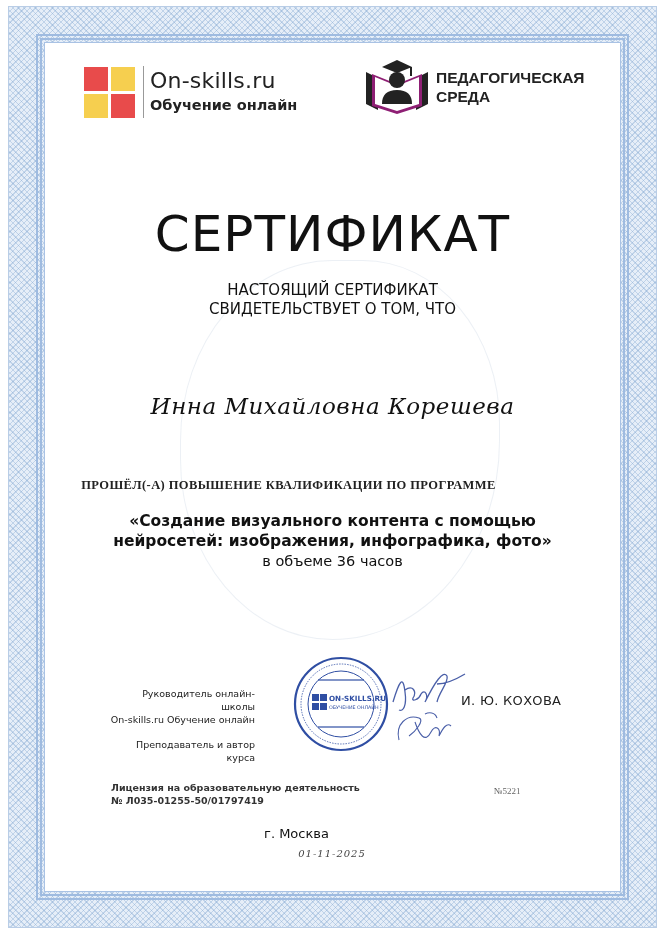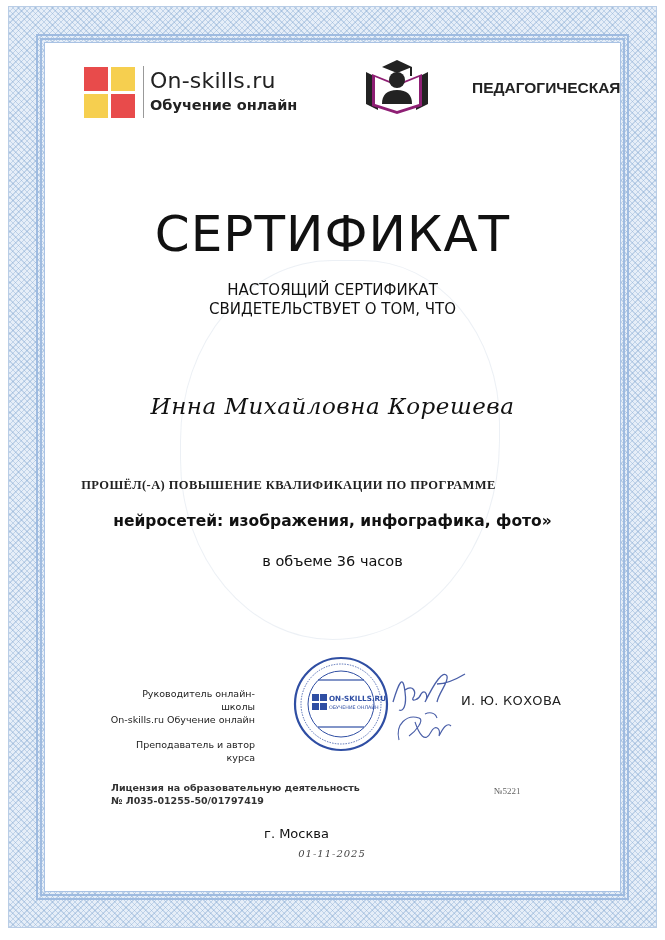--- a/index.html
+++ b/index.html
@@ -31,21 +31,21 @@
     }
 
     
     .logo-left { position: absolute; left: 84px; top: 66px; display: flex; align-items: center; }
     .logo-squares { display: grid; grid-template-columns: 24px 24px; grid-template-rows: 24px 24px; gap: 3px; margin-right: 8px; }
     .sq { width: 24px; height: 24px; }
     .logo-divider { width: 1px; height: 52px; background: #999; margin-right: 6px; }
     .logo-left-text .brand { font-family: "DejaVu Sans", sans-serif; font-size: 22px; color: #222; letter-spacing: 0.2px; line-height: 26px; }
     .logo-left-text .tag { font-family: "DejaVu Sans", sans-serif; font-size: 14.5px; font-weight: bold; color: #222; line-height: 22px; }
 
-    .logo-right { position: absolute; left: 364px; top: 58px; display: flex; align-items: center; gap: 36px; }
+    .logo-right { position: absolute; left: 364px; top: 58px; display: flex; align-items: center; }
     .logo-right svg { width: 66px; height: 58px; margin-right: 6px; }
     .logo-right-text { font-family: "Liberation Sans", sans-serif; font-weight: bold; font-size: 15.5px; line-height: 19px; color: #222; }
 
     
     .title { position: absolute; left: 0; width: 665px; top: 205px; text-align: center;
       font-family: "DejaVu Sans", sans-serif; font-size: 50px; letter-spacing: 1px; color: #111; }
     .subtitle { position: absolute; left: 0; width: 665px; top: 281px; text-align: center;
       font-family: "DejaVu Sans", sans-serif; font-size: 15px; line-height: 19px; color: #111; }
     .recipient { position: absolute; left: 0; width: 665px; top: 393px; text-align: center;
       font-family: "DejaVu Serif", serif; font-style: italic; font-size: 23px; color: #111; letter-spacing: 0.5px; }
@@ -108,34 +108,36 @@
     <polygon points="58,16 33,26 33,56 58,48" fill="#8e1f74"></polygon>
     <polygon points="11,19 33,28 33,53 11,46" fill="#fff"></polygon>
     <polygon points="55,19 33,28 33,53 55,46" fill="#fff"></polygon>
     <polygon points="33,2 48,9 33,15 18,9" fill="#222"></polygon>
     <rect x="46" y="9" width="2" height="9" fill="#222"></rect>
     <circle cx="33" cy="22" r="8" fill="#222"></circle>
     <path d="M18 46 Q18 32 33 32 Q48 32 48 46 Z" fill="#222"></path>
   </svg>
   <div class="logo-right-text">
     <div>ПЕДАГОГИЧЕСКАЯ</div>
+    <div>СРЕДА</div>
   </div>
 </div>
 
 <div class="title">СЕРТИФИКАТ</div>
 <div class="subtitle">
   <div>НАСТОЯЩИЙ СЕРТИФИКАТ</div>
   <div>СВИДЕТЕЛЬСТВУЕТ О ТОМ, ЧТО</div>
 </div>
 
 <div class="recipient">Инна Михайловна Корешева</div>
 
 <div class="passed">ПРОШЁЛ(-А) ПОВЫШЕНИЕ КВАЛИФИКАЦИИ ПО ПРОГРАММЕ</div>
 
 <div class="program">
+  <div>«Создание визуального контента с помощью</div>
   <div>нейросетей: изображения, инфографика, фото»</div>
 </div>
 <div class="hours">в объеме 36 часов</div>
 
 <div class="sig-left">
   <div>Руководитель онлайн-школы</div>
   <div>On-skills.ru Обучение онлайн</div>
   <div class="gap"></div>
   <div>Преподаватель и автор курса</div>
 </div>

